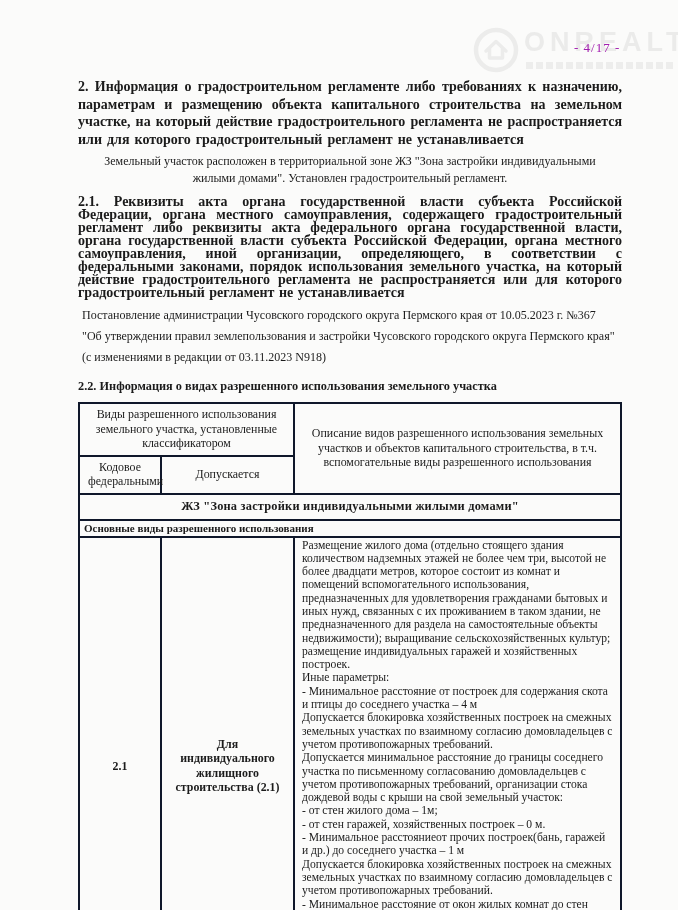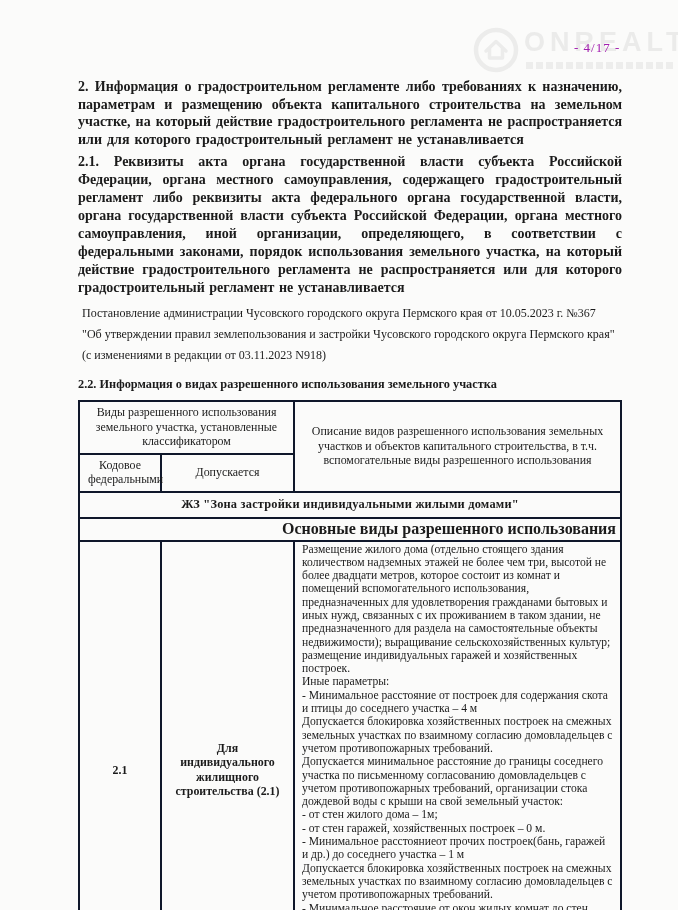--- a/index.html
+++ b/index.html
@@ -34,21 +34,21 @@
 
   
   .content { position:absolute; left:78px; top:78px; width:544px; z-index:2; }
 
   .h-justified {
     margin:0 0 5px 0;
     font-weight:bold; font-size:14px; line-height:17.5px;
     text-align:justify; text-align-last:left;
     word-spacing:1.5px;
   }
-  .h-justified.tight { line-height:18px; word-spacing:1px; margin:4px 0 6px 0; }
+  .h-justified.tight { line-height:13px; word-spacing:1px; margin:4px 0 6px 0; }
   .center-note {
     margin:0 14px 9px 14px;
     font-size:12px; line-height:16.5px; text-align:center;
   }
   .center-act {
     margin:0 4px 11px 4px;
     font-size:12px; line-height:21px; text-align:left;
   }
   .h-left { margin:10px 0 8px 0; font-weight:bold; font-size:12.3px; }
 
@@ -56,21 +56,21 @@
   table.land-use {
     width:544px; border-collapse:collapse; table-layout:fixed;
     border:2px solid #2b2b2b;
     font-size:11.9px;
   }
   table.land-use td { border:2px solid #0f172a; vertical-align:middle; }
   .col-code { width:82px; }
   .col-name { width:133px; }
   .cell-head { text-align:center; padding:3px 8px 4px; line-height:14.5px; }
   .cell-zone { text-align:center; font-weight:bold; padding:4px 4px 5px; font-size:12.4px; letter-spacing:.2px; }
-  .cell-group { text-align:right; font-weight:bold; padding:1px 4px 2px; font-size:16px; }
+  .cell-group { text-align:left; font-weight:bold; padding:1px 4px 2px; font-size:11px; }
   .cell-code-val { text-align:center; font-weight:bold; vertical-align:top; padding-top:2px; }
   .cell-name-val { text-align:center; font-weight:bold; vertical-align:top; padding:2px 10px; line-height:14.5px; }
   .cell-desc {
     vertical-align:top; text-align:left;
     padding:1px 7px 3px; font-size:11.6px; line-height:13.3px;
     white-space:pre-line;
   }
 </style>
 </head>
 <body>
@@ -87,20 +87,21 @@
     <span class="wm-brand">ONREALT</span>
     <span class="wm-tagline"></span>
   </div>
 
   <div class="page-number">- 4/17 -</div>
 
   <div class="content">
 
     <p class="h-justified">2. Информация о градостроительном регламенте либо требованиях к назначению, параметрам и размещению объекта капитального строительства на земельном участке, на который действие градостроительного регламента не распространяется или для которого градостроительный регламент не устанавливается</p>
 
+    <p class="center-note">Земельный участок расположен в территориальной зоне ЖЗ "Зона застройки индивидуальными жилыми домами". Установлен градостроительный регламент.</p>
 
     <p class="h-justified tight">2.1. Реквизиты акта органа государственной власти субъекта Российской Федерации, органа местного самоуправления, содержащего градостроительный регламент либо реквизиты акта федерального органа государственной власти, органа государственной власти субъекта Российской Федерации, органа местного самоуправления, иной организации, определяющего, в соответствии с федеральными законами, порядок использования земельного участка, на который действие градостроительного регламента не распространяется или для которого градостроительный регламент не устанавливается</p>
 
     <p class="center-act">Постановление администрации Чусовского городского округа Пермского края от 10.05.2023 г. №367 "Об утверждении правил землепользования и застройки Чусовского городского округа Пермского края"(с изменениями в редакции от 03.11.2023 N918)</p>
 
     <p class="h-left">2.2. Информация о видах разрешенного использования земельного участка</p>
 
     <table class="land-use">
       <colgroup>
         <col class="col-code">

